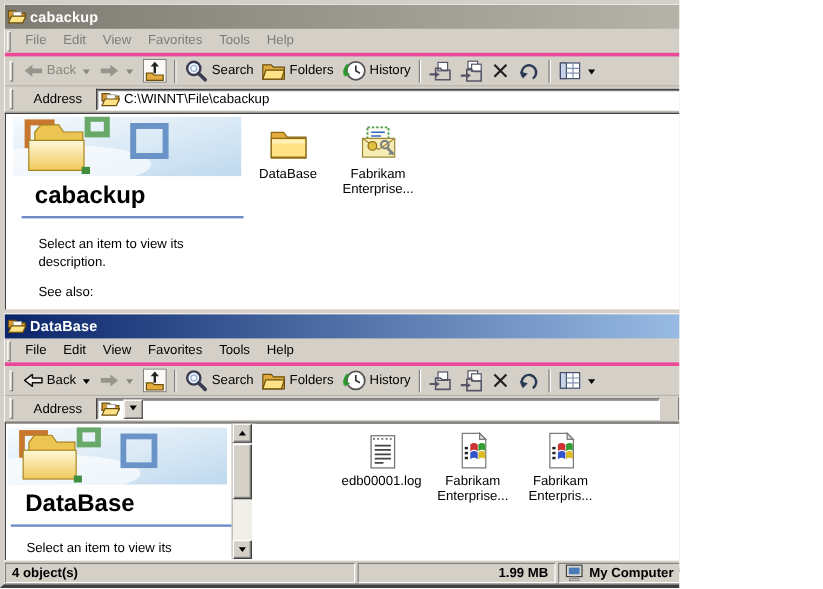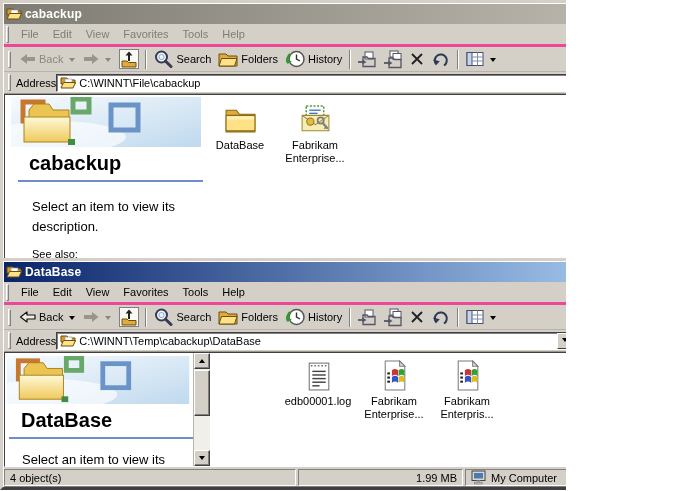--- a/index.html
+++ b/index.html
@@ -31,42 +31,42 @@
   .grip-v { width:3px; height:17px; border:1px solid; border-color:#fff #808080 #808080 #fff; margin:0 5px 0 2px; flex:0 0 3px; }
 
   .toolbar { flex:0 0 25px; height:25px; display:flex; align-items:center; border-bottom:1px solid #B8B4AC; padding:0 2px; }
   .tbtn { display:flex; align-items:center; gap:3px; padding:2px 3px; font-size:11px; height:22px; color:#000; }
   .tbtn .lbl { padding-right:1px; }
   .win-back .lbl-back { color:#8A887E; }
   .tsep { width:0; height:19px; border-left:1px solid #808080; border-right:1px solid #fff; margin:0 3px; }
   .dd { width:0; height:0; border:3px solid transparent; border-top:4px solid #000; margin:4px 2px 0 2px; }
   .dd.gray { border-top-color:#8A887E; }
 
-  .addressbar { flex:0 0 22px; height:22px; display:flex; align-items:center; font-size:11px; gap:0; padding:0 2px; border-bottom:1px solid #9C9890; }
+  .addressbar { flex:0 0 22px; height:22px; display:flex; align-items:center; font-size:11px; gap:12px; padding:0 2px; border-bottom:1px solid #9C9890; }
   .addr-combo { flex:1; height:18px; background:#fff; border:1px solid; border-color:#404040 #FFF #FFF #404040;
     box-shadow: inset 1px 1px 0 #808080; display:flex; align-items:center; gap:3px; padding-left:3px; }
   .addr-text { flex:1; font-size:11px; color:#000; white-space:nowrap; overflow:hidden; }
   .combo-btn { width:16px; height:16px; background:#D4D0C8; border:1px solid; border-color:#fff #404040 #404040 #fff;
     display:flex; align-items:center; justify-content:center; flex:0 0 16px; }
   .combo-btn .dd { margin:2px 0 0 0; }
   .go-btn { display:flex; align-items:center; gap:3px; padding:0 5px 0 2px; font-size:11px; height:20px;font-family:Liberation Serif, serif; }
 
   .content { position:relative; flex:1; background:#fff; border:1px solid; border-color:#404040 #FFF #FFF #404040; overflow:hidden; }
 
   .webpanel { position:absolute; left:0; top:0; bottom:0; overflow:hidden; background:#fff; }
   .win-back .webpanel { width:202px; }
   .win-front .webpanel { width:209px; }
   .artwork { display:block; }
   .panel-title { font-size:20px; font-weight:bold; color:#000; }
   .win-back .panel-title { margin:5px 0 5px 24px; }
   .win-front .panel-title { margin:5px 0 5px 16px; }
   .panel-rule { height:2px; background:#6E8CC8; }
   .win-back .panel-rule { margin:0 4px 0 13px; }
   .win-front .panel-rule { margin:0 20px 0 4px; }
-  .panel-desc { font-size:13px; line-height:20px; width:156px; color:#000; }
+  .panel-desc { font-size:11px; line-height:15px; width:156px; color:#000; }
   .win-back .panel-desc { margin:15px 0 0 27px; }
   .win-front .panel-desc { margin:11px 0 0 17px; }
   .panel-see { font-size:11px; margin:11px 0 0 27px; color:#000; }
   .panel-link { font-size:11px; margin:7px 0 0 27px; color:#3333CC; cursor:pointer; }
 
   .vscroll { position:absolute; left:188px; top:0; bottom:0; width:17px; background:#F1EFEA; border-left:1px solid #B8B4AC; }
   .sbtn { position:absolute; left:0; width:16px; height:16px; background:#D4D0C8; border:1px solid; border-color:#fff #404040 #404040 #fff;
     box-shadow: inset -1px -1px 0 #808080; display:flex; align-items:center; justify-content:center; }
   .sbtn.up { top:0; } .sbtn.down { bottom:0; }
   .tri-up { width:0; height:0; border:3px solid transparent; border-bottom:4px solid #000; margin-top:-3px; }
@@ -74,21 +74,21 @@
   .sthumb { position:absolute; left:0; top:17px; width:16px; height:46px; background:#D4D0C8; border:1px solid; border-color:#fff #404040 #404040 #fff;
     box-shadow: inset -1px -1px 0 #808080; }
 
   .files { position:absolute; inset:0; }
   .file-item { position:absolute; width:76px; text-align:center; font-size:11px; line-height:13px; color:#000; }
   .file-icon { width:33px; height:33px; margin:0 auto 3px; display:block; }
 
   .statusbar { display:flex; gap:2px; padding-top:2px; position:relative; font-size:11px; color:#000; }
   .win-back .statusbar { flex:0 0 21px; height:21px; }
   .win-front .statusbar { flex:0 0 19px; height:19px; }
-  .spane { border:1px solid; border-color:#808080 #fff #fff #808080; display:flex; align-items:center; gap:4px; padding:7px 5px; overflow:hidden; }
+  .spane { border:1px solid; border-color:#808080 #fff #fff #808080; display:flex; align-items:center; gap:4px; padding:7px 5px; overflow:hidden;font-weight:bold; }
   .sp1 { flex:1; } .sp2 { flex:0 0 165px;justify-content:flex-end; } .sp3 { flex:0 0 157px; position:relative; }
   .sgrip { position:absolute; right:1px; bottom:1px; }
 </style>
 </head>
 <body>
 
 <svg width="0" height="0" style="position:absolute" aria-hidden="true">
   <defs>
     <linearGradient id="g-sky" x1="0" y1="0" x2="1" y2="1">
       <stop offset="0" stop-color="#F7FBFE"></stop>
@@ -539,21 +539,20 @@
         </span>
       </div>
 
       <div class="addressbar">
         <span class="grip-v"></span>
         <span>Address</span>
         <span class="addr-combo">
           <svg width="16" height="16">
               <use href="#sym-ofolder-s"></use>
             </svg>
-          <span class="addr-text">C:\WINNT\Temp\cabackup\DataBase</span>
           <span class="combo-btn">
               <span class="dd"></span>
             </span>
         </span>
         <span class="tsep"></span>
         <span class="go-btn">
           <svg width="15" height="13">
               <use href="#sym-go"></use>
             </svg>
           <span>Go</span>

